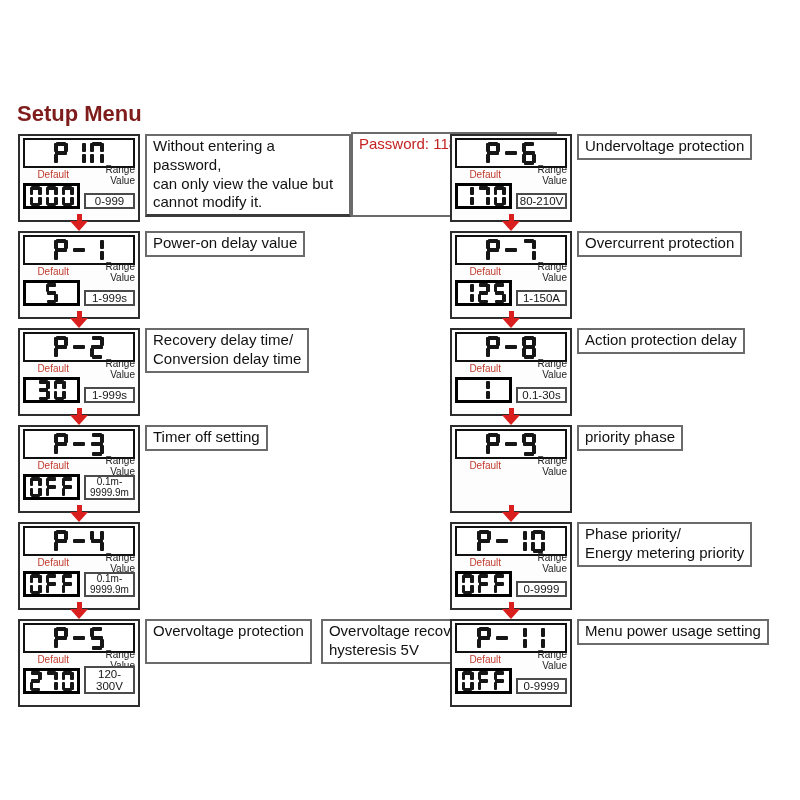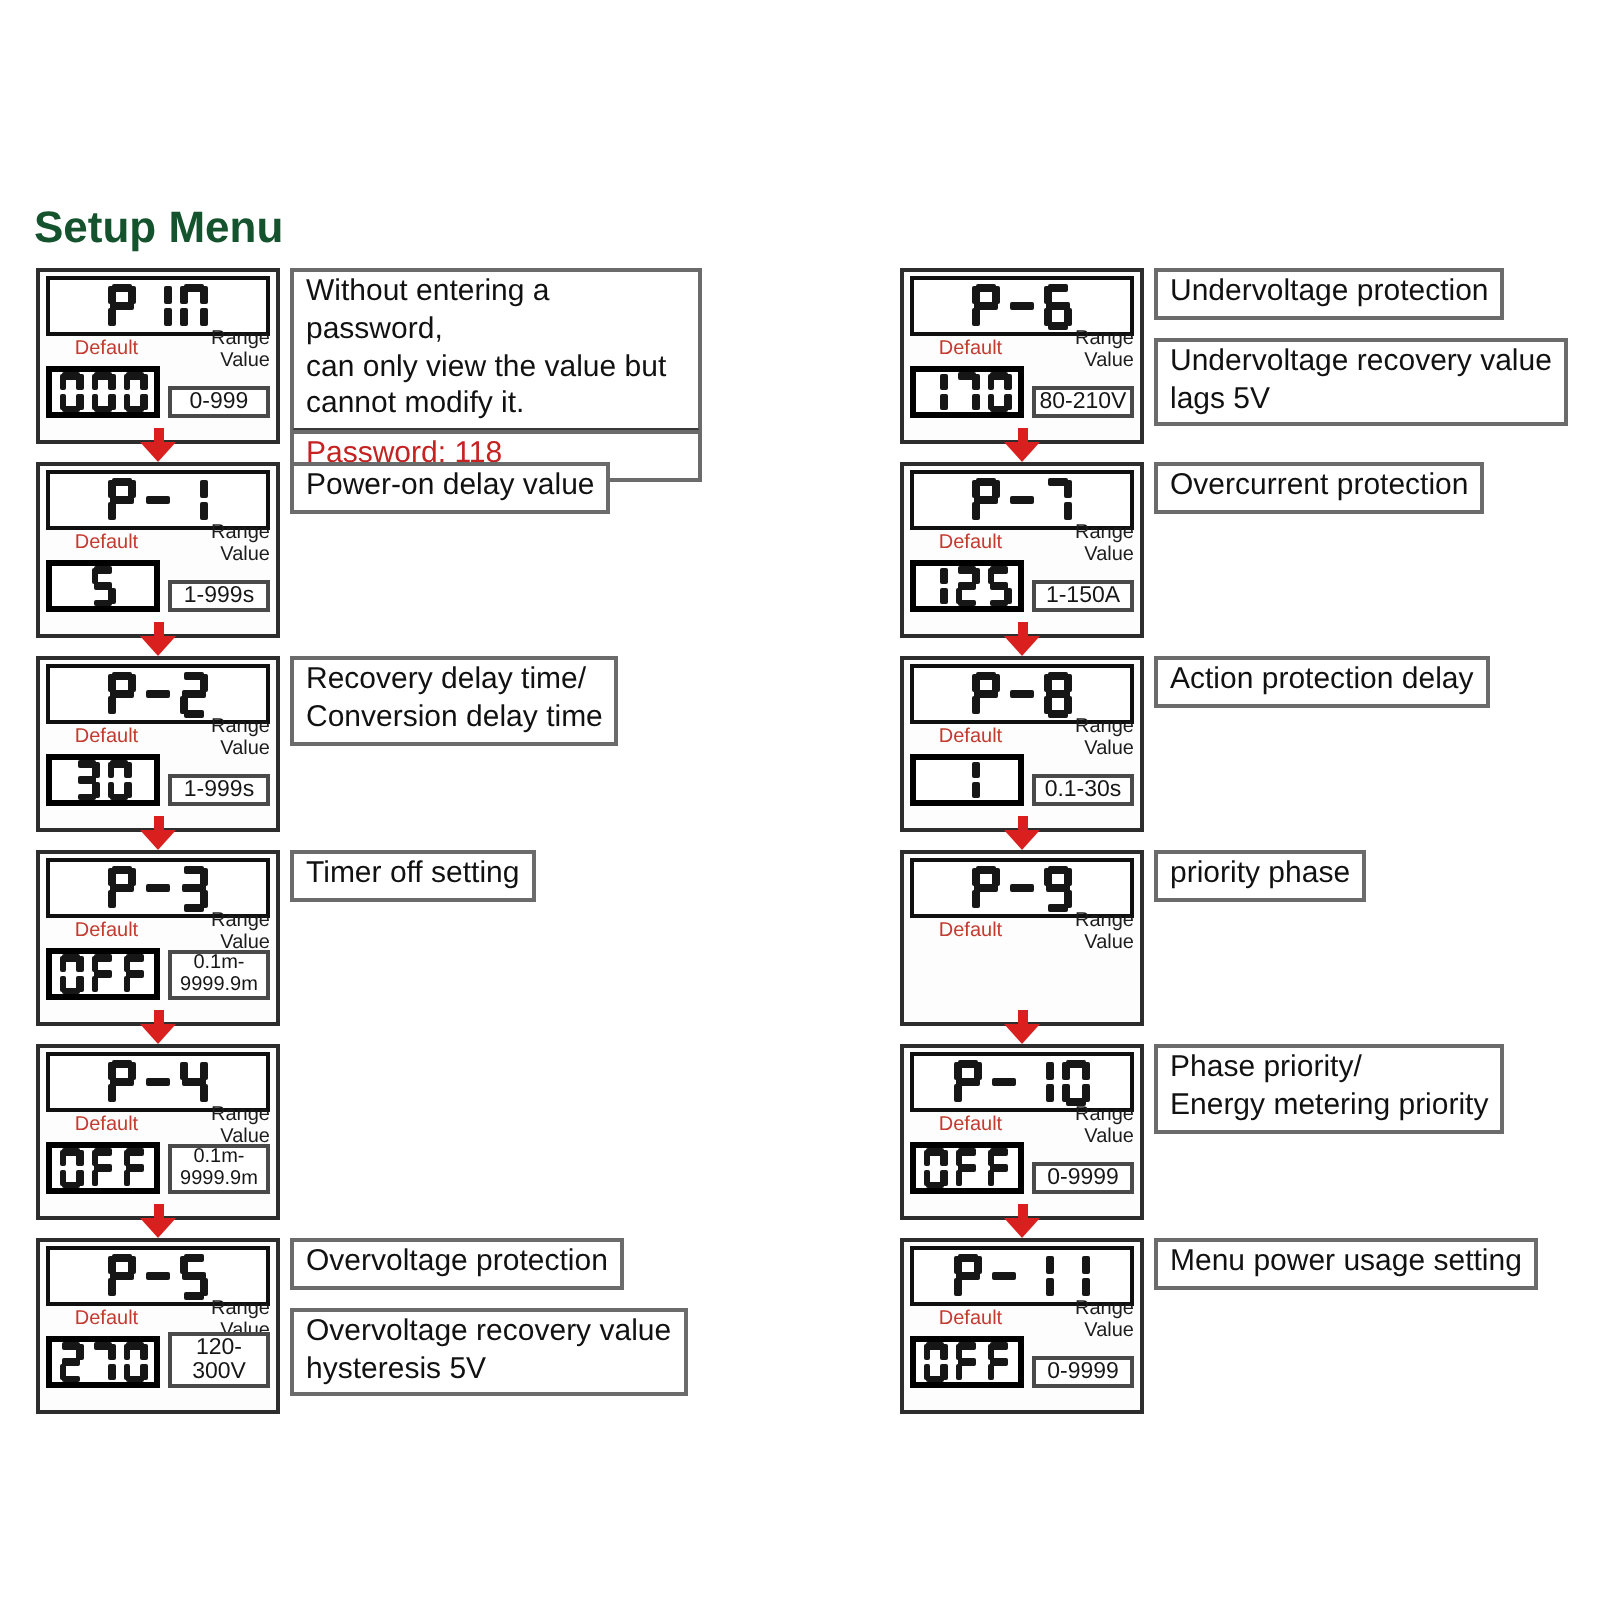--- a/index.html
+++ b/index.html
@@ -1,18 +1,18 @@
 <!DOCTYPE html>
 <html><head>
 <meta charset="utf-8">
 <style>
   html,body{margin:0;padding:0;background:#fff;}
   .page{position:relative;width:800px;height:800px;background:#fff;overflow:hidden;
         font-family:"Liberation Sans",sans-serif;color:#111;}
-  .title{position:absolute;left:17px;top:101px;font-size:22px;font-weight:bold;color:#14532d;}
+  .title{position:absolute;left:17px;top:101px;font-size:22px;font-weight:bold;color:#7f1d1d;}
   .col{position:absolute;top:134px;}
   .col-left{left:18px;}
   .col-right{left:450px;}
   .group{display:flex;align-items:flex-start;gap:5px;height:80px;}
   
   .lcd{width:122px;height:88px;border:2px solid #2d2d2d;padding:2px 3px;box-sizing:border-box;
        background:#fdfdfd;flex-shrink:0;}
   .lcd-name{height:30px;border:2px solid #101010;display:flex;align-items:center;justify-content:center;
             box-sizing:border-box;background:#fff;}
   .lcd-labels{height:13px;display:flex;align-items:center;font-size:10px;}
@@ -31,21 +31,21 @@
   .seg-sm .d7{width:12px;height:20px;--t:3.5px;}
   .d7 i{position:absolute;display:block;background:#161616;border-radius:1px;}
   .s-a{left:14%;right:14%;top:0;height:var(--t);}
   .s-b{right:0;top:5%;width:var(--t);height:42%;}
   .s-c{right:0;bottom:5%;width:var(--t);height:42%;}
   .s-d{left:14%;right:14%;bottom:0;height:var(--t);}
   .s-e{left:0;bottom:5%;width:var(--t);height:42%;}
   .s-f{left:0;top:5%;width:var(--t);height:42%;}
   .s-g{left:10%;right:10%;top:calc(50% - var(--t)/2);height:var(--t);}
   
-  .descs{display:flex;flex-direction:column;gap:9px;}
+  .descs{display:flex;flex-direction:row;gap:9px;}
   .descs.tight{gap:0;}
   .desc{border:2px solid #6b6b6b;padding:1px 6px 2px;font-size:15px;line-height:1.25;
         white-space:pre-line;width:fit-content;color:#111;background:#fff;}
   .note-red{color:#c52222;}
   .pin-w{width:206px;box-sizing:border-box;}
   .pin-top{border-bottom:3px solid #3a3a3a;}
   .pin-bot{margin-top:-2px;}
   
   .arrow{width:122px;height:17px;display:flex;flex-direction:column;align-items:center;}
   .arrow .stem{width:5px;height:7px;background:#da1f1f;}
@@ -479,22 +479,20 @@
                   <i class="s-e"></i>
                   <i class="s-f"></i>
                 </span>
               </span>
             </div>
           <div class="lcd-range">80-210V</div>
         </div>
       </div>
       <div class="descs">
         <div class="desc">Undervoltage protection</div>
-        <div class="desc">Undervoltage recovery value
-lags 5V</div>
       </div>
     </div>
     <div class="arrow">
         <span class="stem"></span>
         <span class="head"></span>
       </div>
 
     <div class="group">
       <div class="lcd">
         <div class="lcd-name">

